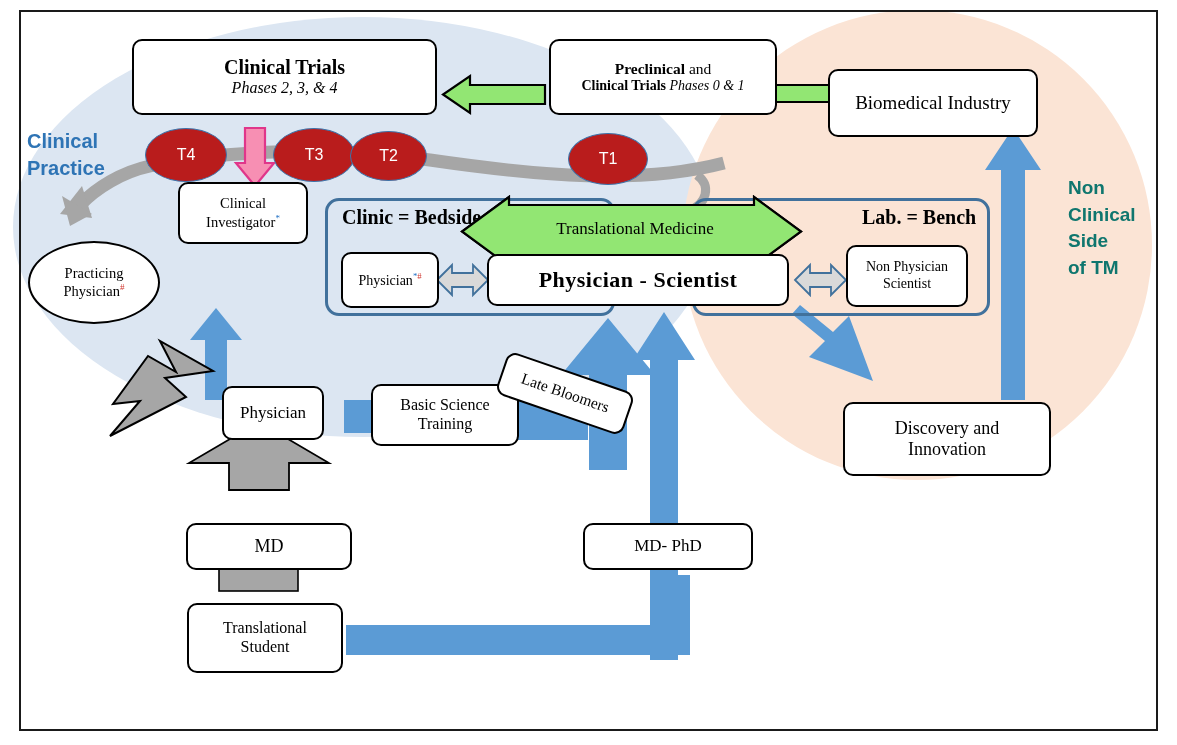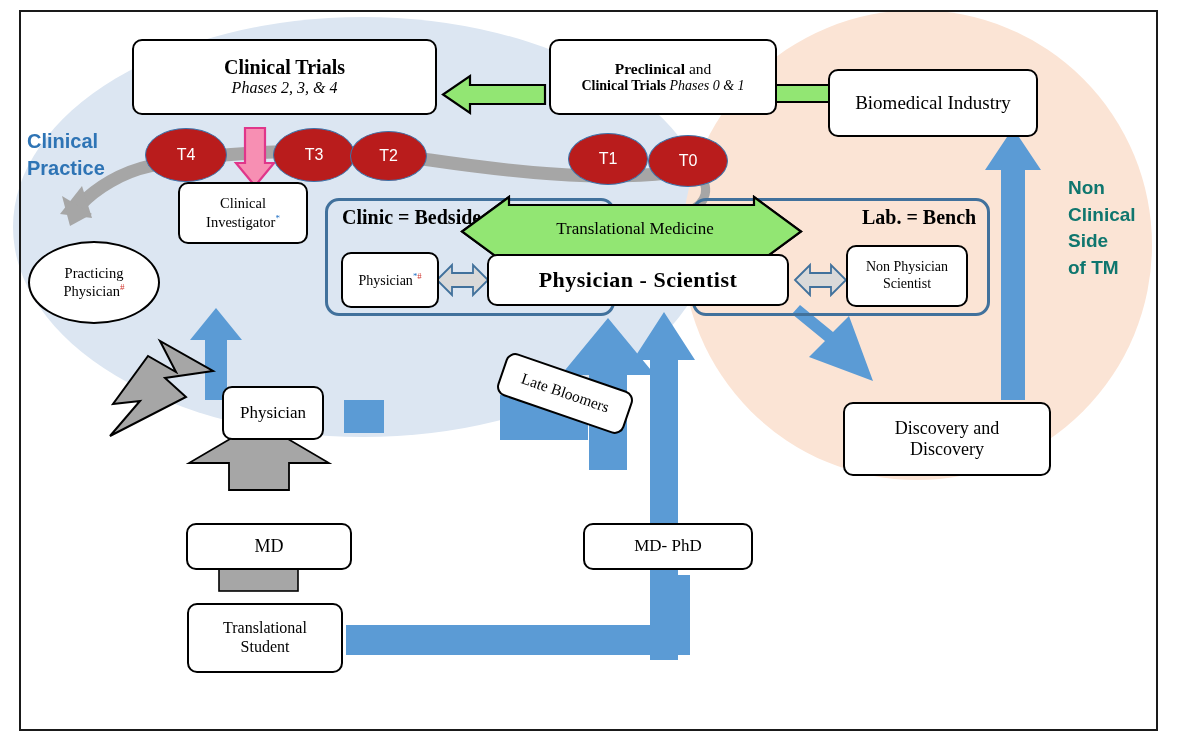--- a/index.html
+++ b/index.html
@@ -95,21 +95,20 @@
     <path d="M 548 205 L 509 205 L 509 197 L 462 231.5 L 509 266 L 509 258 L 548 258 Z
              M 715 205 L 754 205 L 754 197 L 801 231.5 L 754 266 L 754 258 L 715 258 Z" fill="#92e673" stroke="#000" stroke-width="2"></path>
     <polygon points="509,197 462,231.5 509,266 509,258 754,258 754,266 801,231.5 754,197 754,205 509,205" fill="#92e673" stroke="#000" stroke-width="2.2" stroke-linejoin="miter"></polygon>
   </svg>
   <div class="lbl" style="left:540px;top:219px;width:190px;text-align:center;font-size:17px;">Translational Medicine</div>
 
   <div class="ell" style="left:145px;top:128px;width:80px;height:52px;">T4</div>
   <div class="ell" style="left:273px;top:128px;width:80px;height:52px;">T3</div>
   <div class="ell" style="left:350px;top:131px;width:75px;height:48px;">T2</div>
   <div class="ell" style="left:568px;top:133px;width:78px;height:50px;">T1</div>
-  <div class="ell" style="left:648px;top:135px;width:78px;height:50px;">T0</div>
 
   <div class="lbl" style="left:27px;top:128px;width:130px;font-family:'Liberation Sans',sans-serif;
        font-size:20px;font-weight:bold;color:#2e74b5;line-height:1.35;">
     <div>Clinical</div>
     <div>Practice</div>
   </div>
 
   <div class="lbl" style="left:1068px;top:175px;width:100px;font-family:'Liberation Sans',sans-serif;
        font-size:19px;font-weight:bold;color:#0f766e;line-height:1.4;">
     <div>Non</div>
@@ -160,27 +159,31 @@
     <span>Physician   -   Scientist</span>
   </div>
 
   <div class="box" style="left:846px;top:245px;width:122px;height:62px;flex-direction:column;font-size:14px;">
     <div>Non Physician</div>
     <div>Scientist</div>
   </div>
 
   <div class="box" style="left:843px;top:402px;width:208px;height:74px;flex-direction:column;font-size:18px;">
     <div>Discovery and</div>
-    <div>Discovery</div>
+    <div>Innovation</div>
   </div>
 
   <div class="box" style="left:222px;top:386px;width:102px;height:54px;font-size:17px;">
     <span>Physician</span>
   </div>
 
+  <div class="box" style="left:371px;top:384px;width:148px;height:62px;flex-direction:column;font-size:16px;">
+    <div>Basic Science</div>
+    <div>Training</div>
+  </div>
 
   <div class="box" style="left:498px;top:371px;width:134px;height:45px;font-size:15.5px;
        transform:rotate(19deg);transform-origin:center center;">
     <span>Late Bloomers</span>
   </div>
 
   <div class="box" style="left:186px;top:523px;width:166px;height:47px;font-size:18px;">
     <span>MD</span>
   </div>
 

